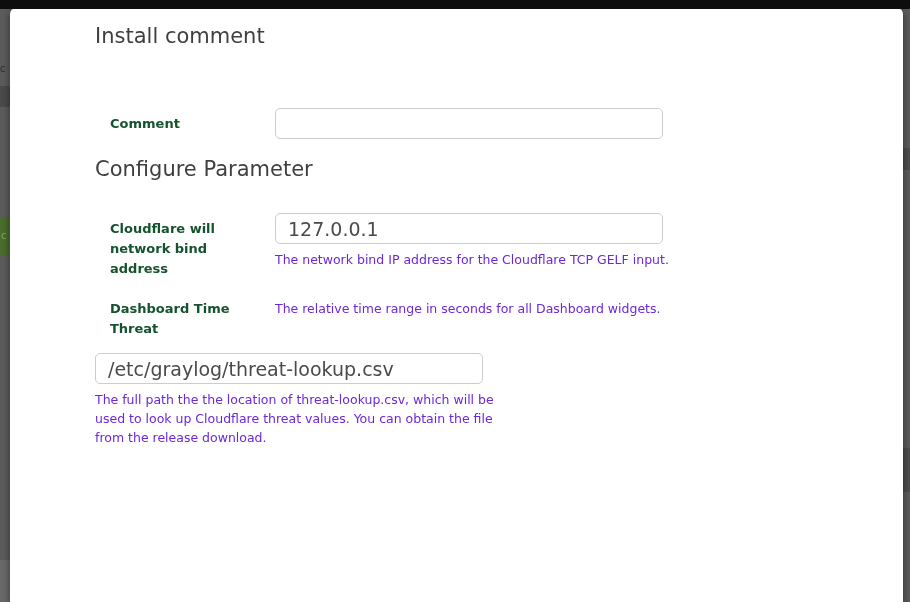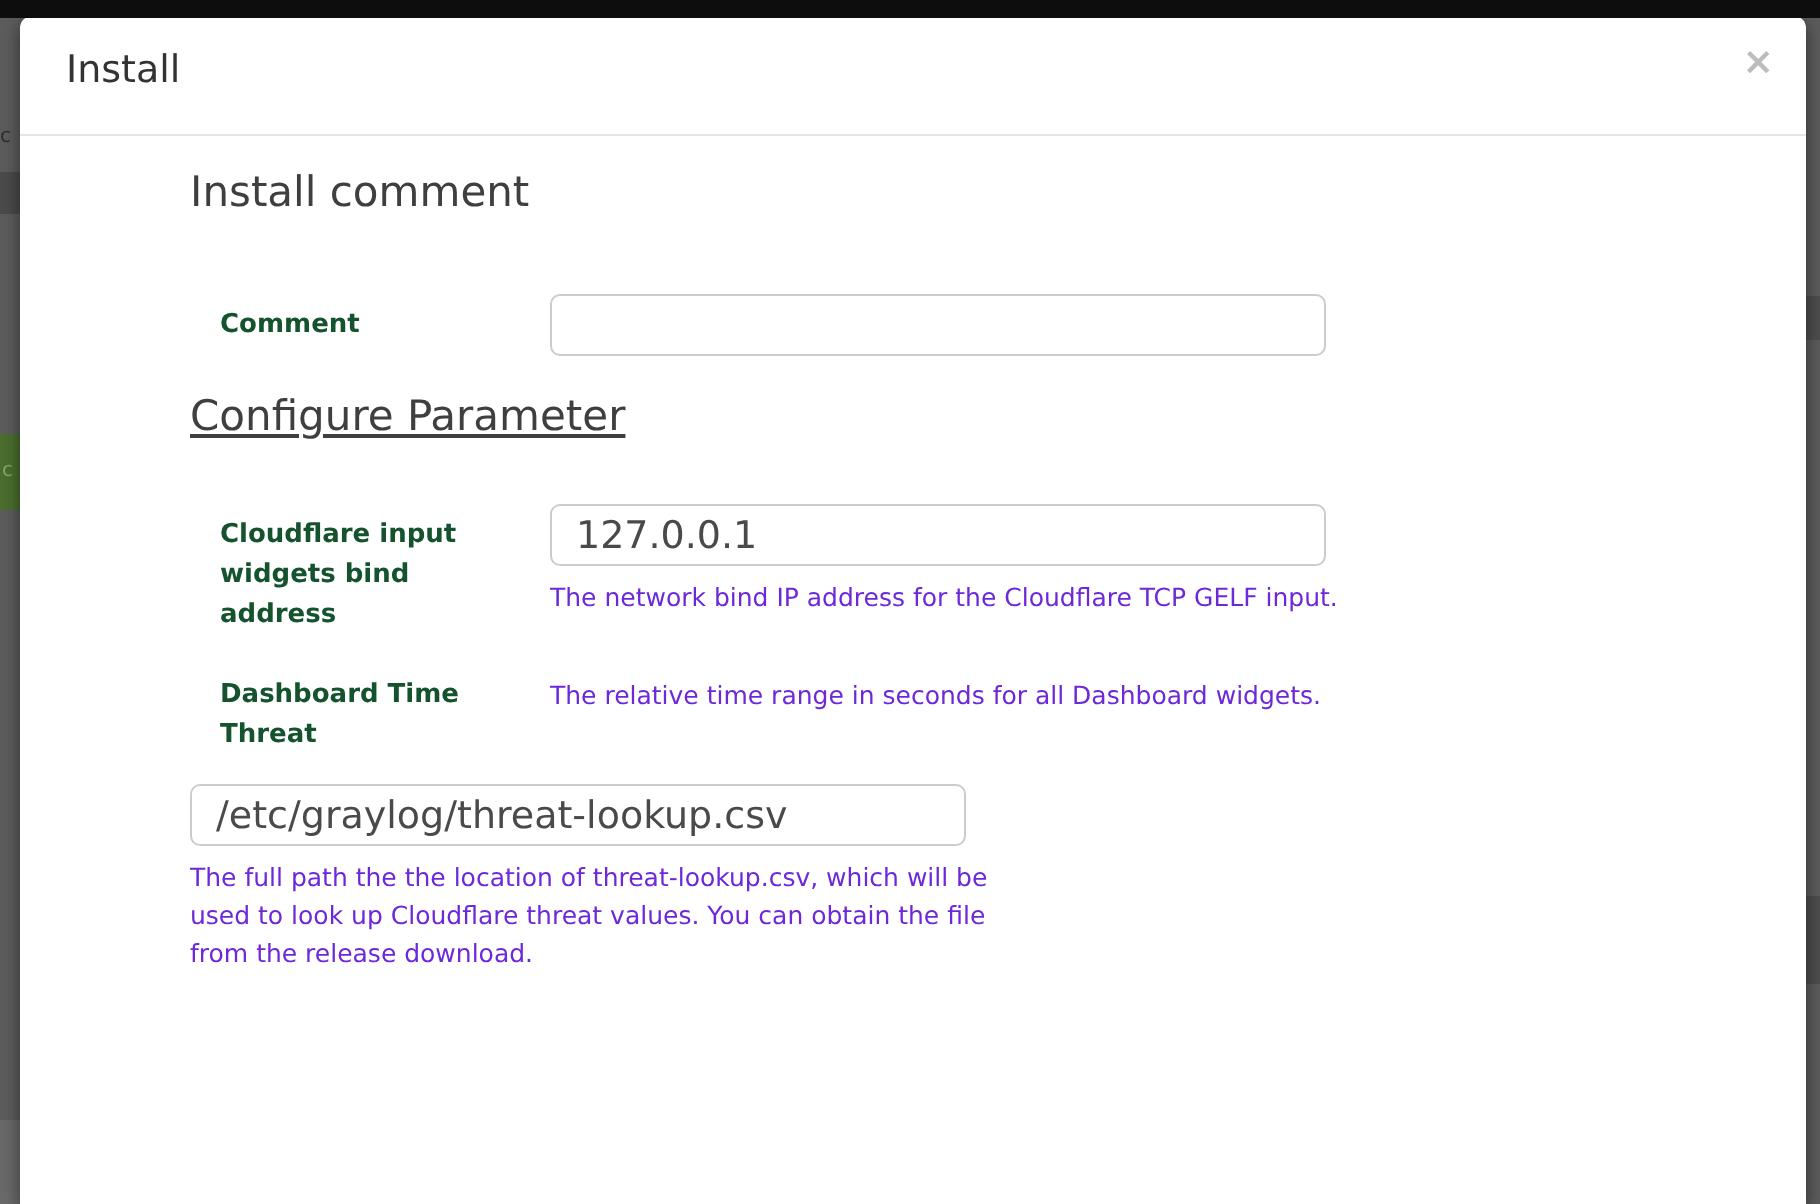--- a/index.html
+++ b/index.html
@@ -45,22 +45,22 @@
     position: absolute; right: 16px; top: 12px;
     background: none; border: none; cursor: pointer;
     font-size: 19px; font-weight: 700; color: #bdbdbd;
     font-family: "DejaVu Sans", sans-serif;
   }
   .modal-body { padding: 14px 20px 0 85px; }
 
   h2.section-heading {
     font-size: 21px; line-height: 28px; font-weight: 400; color: #3f3f3f;
   }
-  .heading-install-comment   { margin: 0 0 37px 0; }
-  .heading-configure-param   { margin: 16px 0 30px 0; text-decoration: underline; }
+  .heading-install-comment   { margin: 0 0 58px 0; }
+  .heading-configure-param   { margin: 16px 0 30px 0; }
 
   .form-row { display: flex; align-items: flex-start; margin-bottom: 14px; }
   .row-label {
     width: 180px; min-width: 180px; padding: 6px 18px 0 15px;
     font-size: 13px; font-weight: 700; color: #14532d; line-height: 20px;
   }
   .row-control { width: 388px; }
   .text-input {
     width: 388px; height: 31px;
     padding: 5px 12px;
@@ -81,40 +81,36 @@
 <div class="topbar"></div>
 <div class="bg-fragment bg-left-text">c</div>
 <div class="bg-fragment bg-left-band"></div>
 <div class="bg-fragment bg-green-btn">c</div>
 <div class="bg-fragment bg-left-bottom"></div>
 <div class="bg-fragment bg-right-band1"></div>
 <div class="bg-fragment bg-right-band2"></div>
 
 <div class="modal">
 
-  <div class="modal-header">
-    <div class="modal-title">Install</div>
-    <button class="modal-close">×</button>
-  </div>
 
   <div class="modal-body">
 
     <h2 class="section-heading heading-install-comment">Install comment</h2>
 
     <div class="form-row row-comment">
       <label class="row-label">Comment</label>
       <div class="row-control">
         <input class="text-input" type="text" value="" style="">
       </div>
     </div>
 
     <h2 class="section-heading heading-configure-param">Configure Parameter</h2>
 
     <div class="form-row">
-      <label class="row-label">Cloudflare input widgets bind address</label>
+      <label class="row-label">Cloudflare will network bind address</label>
       <div class="row-control">
         <input class="text-input" type="text" value="127.0.0.1" style="">
         <div class="help-block">The network bind IP address for the Cloudflare TCP GELF input.</div>
       </div>
     </div>
 
     <div class="form-row">
       <label class="row-label">Dashboard Time Threat</label>
       <div class="row-control">
         <div class="help-block">The relative time range in seconds for all Dashboard widgets.</div>

